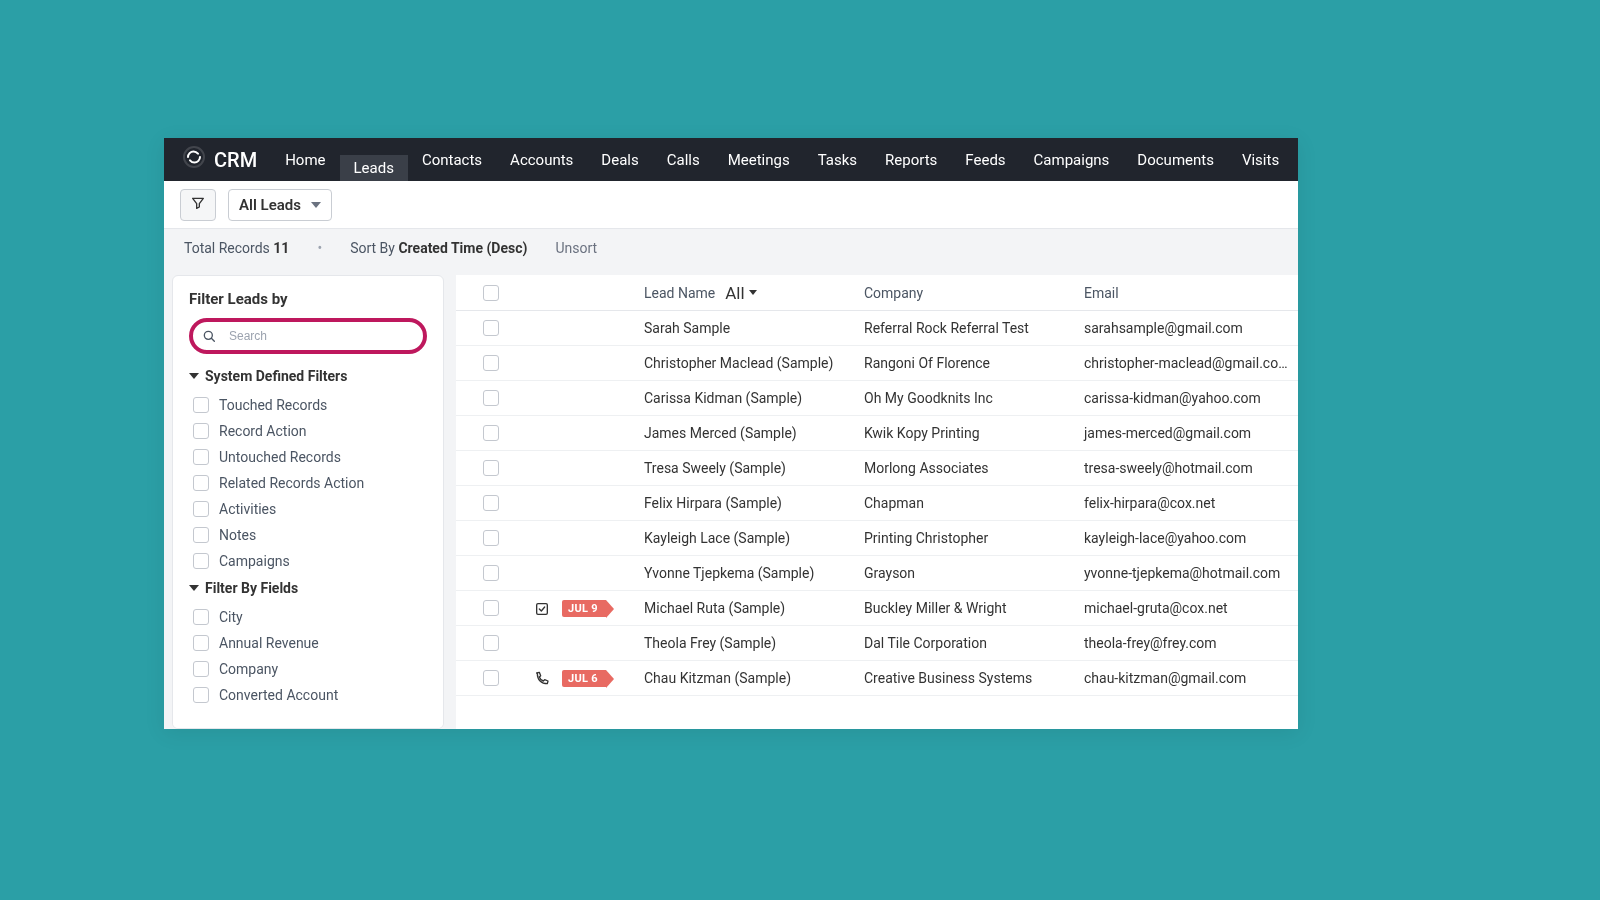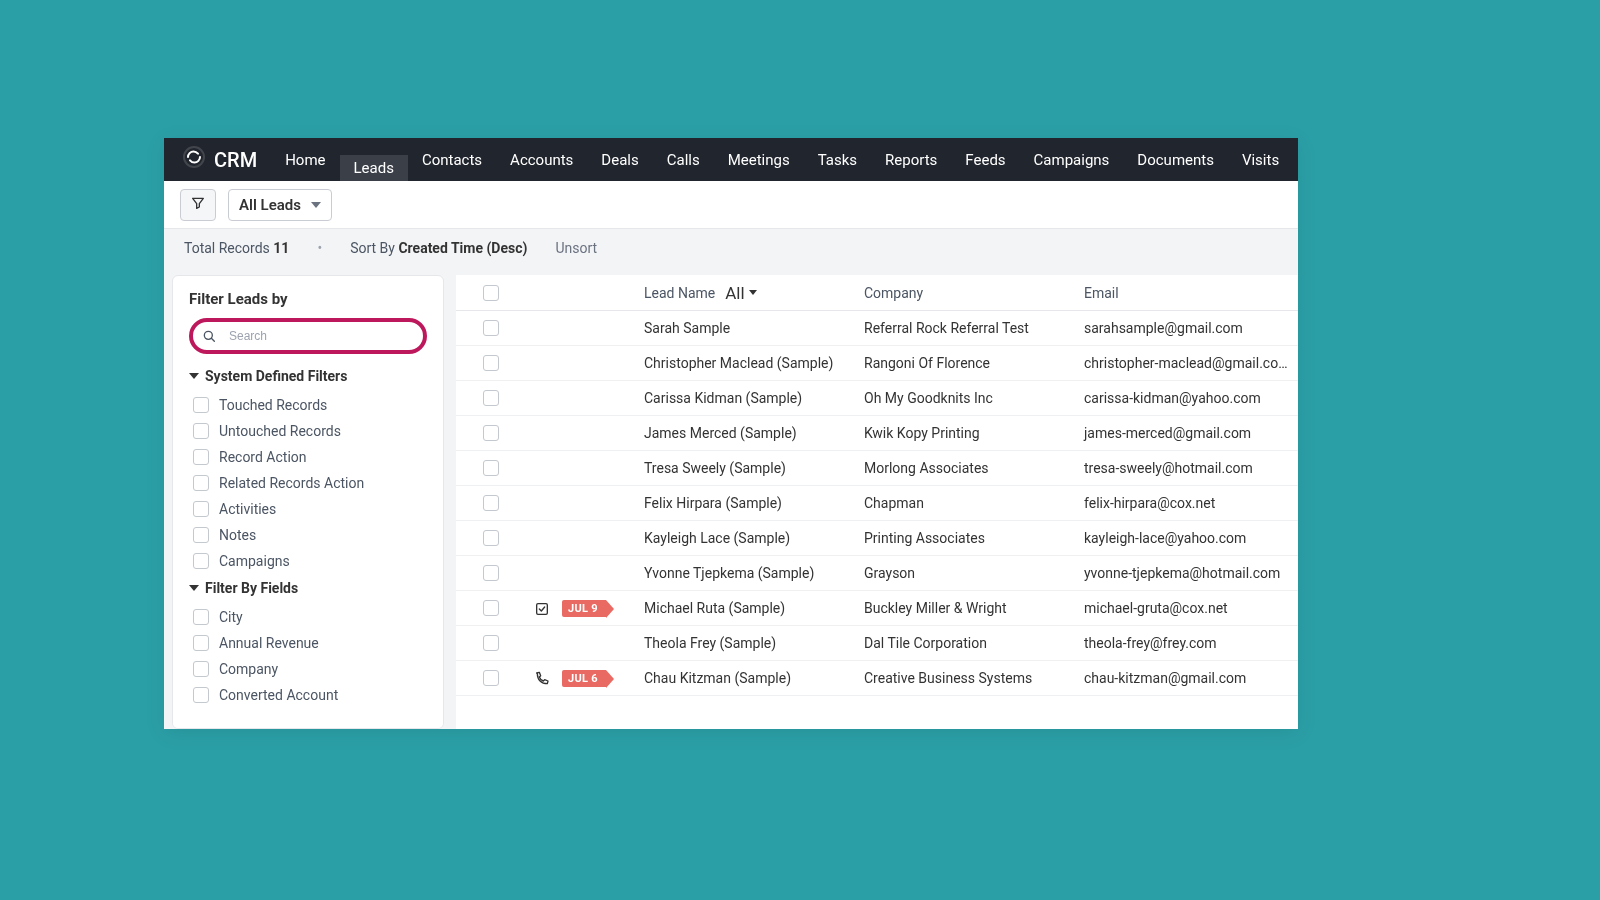--- a/index.html
+++ b/index.html
@@ -293,25 +293,25 @@
             <span class="tri-down"></span>
             <span>System Defined Filters</span>
           </div>
           <ul class="filter-list">
             <li>
               <span class="chk"></span>
               <span>Touched Records</span>
             </li>
             <li>
               <span class="chk"></span>
+              <span>Record Action</span>
+            </li>
+            <li>
+              <span class="chk"></span>
               <span>Untouched Records</span>
-            </li>
-            <li>
-              <span class="chk"></span>
-              <span>Record Action</span>
             </li>
             <li>
               <span class="chk"></span>
               <span>Related Records Action</span>
             </li>
             <li>
               <span class="chk"></span>
               <span>Activities</span>
             </li>
             <li>
@@ -423,21 +423,21 @@
             <div class="td">Felix Hirpara (Sample)</div>
             <div class="td">Chapman</div>
             <div class="td">felix-hirpara@cox.net</div>
           </div>
           <div class="trow">
             <div class="td checkbox-cell">
               <span class="chk"></span>
             </div>
             <div class="td badge-cell"></div>
             <div class="td">Kayleigh Lace (Sample)</div>
-            <div class="td">Printing Associates</div>
+            <div class="td">Printing Christopher</div>
             <div class="td">kayleigh-lace@yahoo.com</div>
           </div>
           <div class="trow">
             <div class="td checkbox-cell">
               <span class="chk"></span>
             </div>
             <div class="td badge-cell"></div>
             <div class="td">Yvonne Tjepkema (Sample)</div>
             <div class="td">Grayson</div>
             <div class="td">yvonne-tjepkema@hotmail.com</div>

